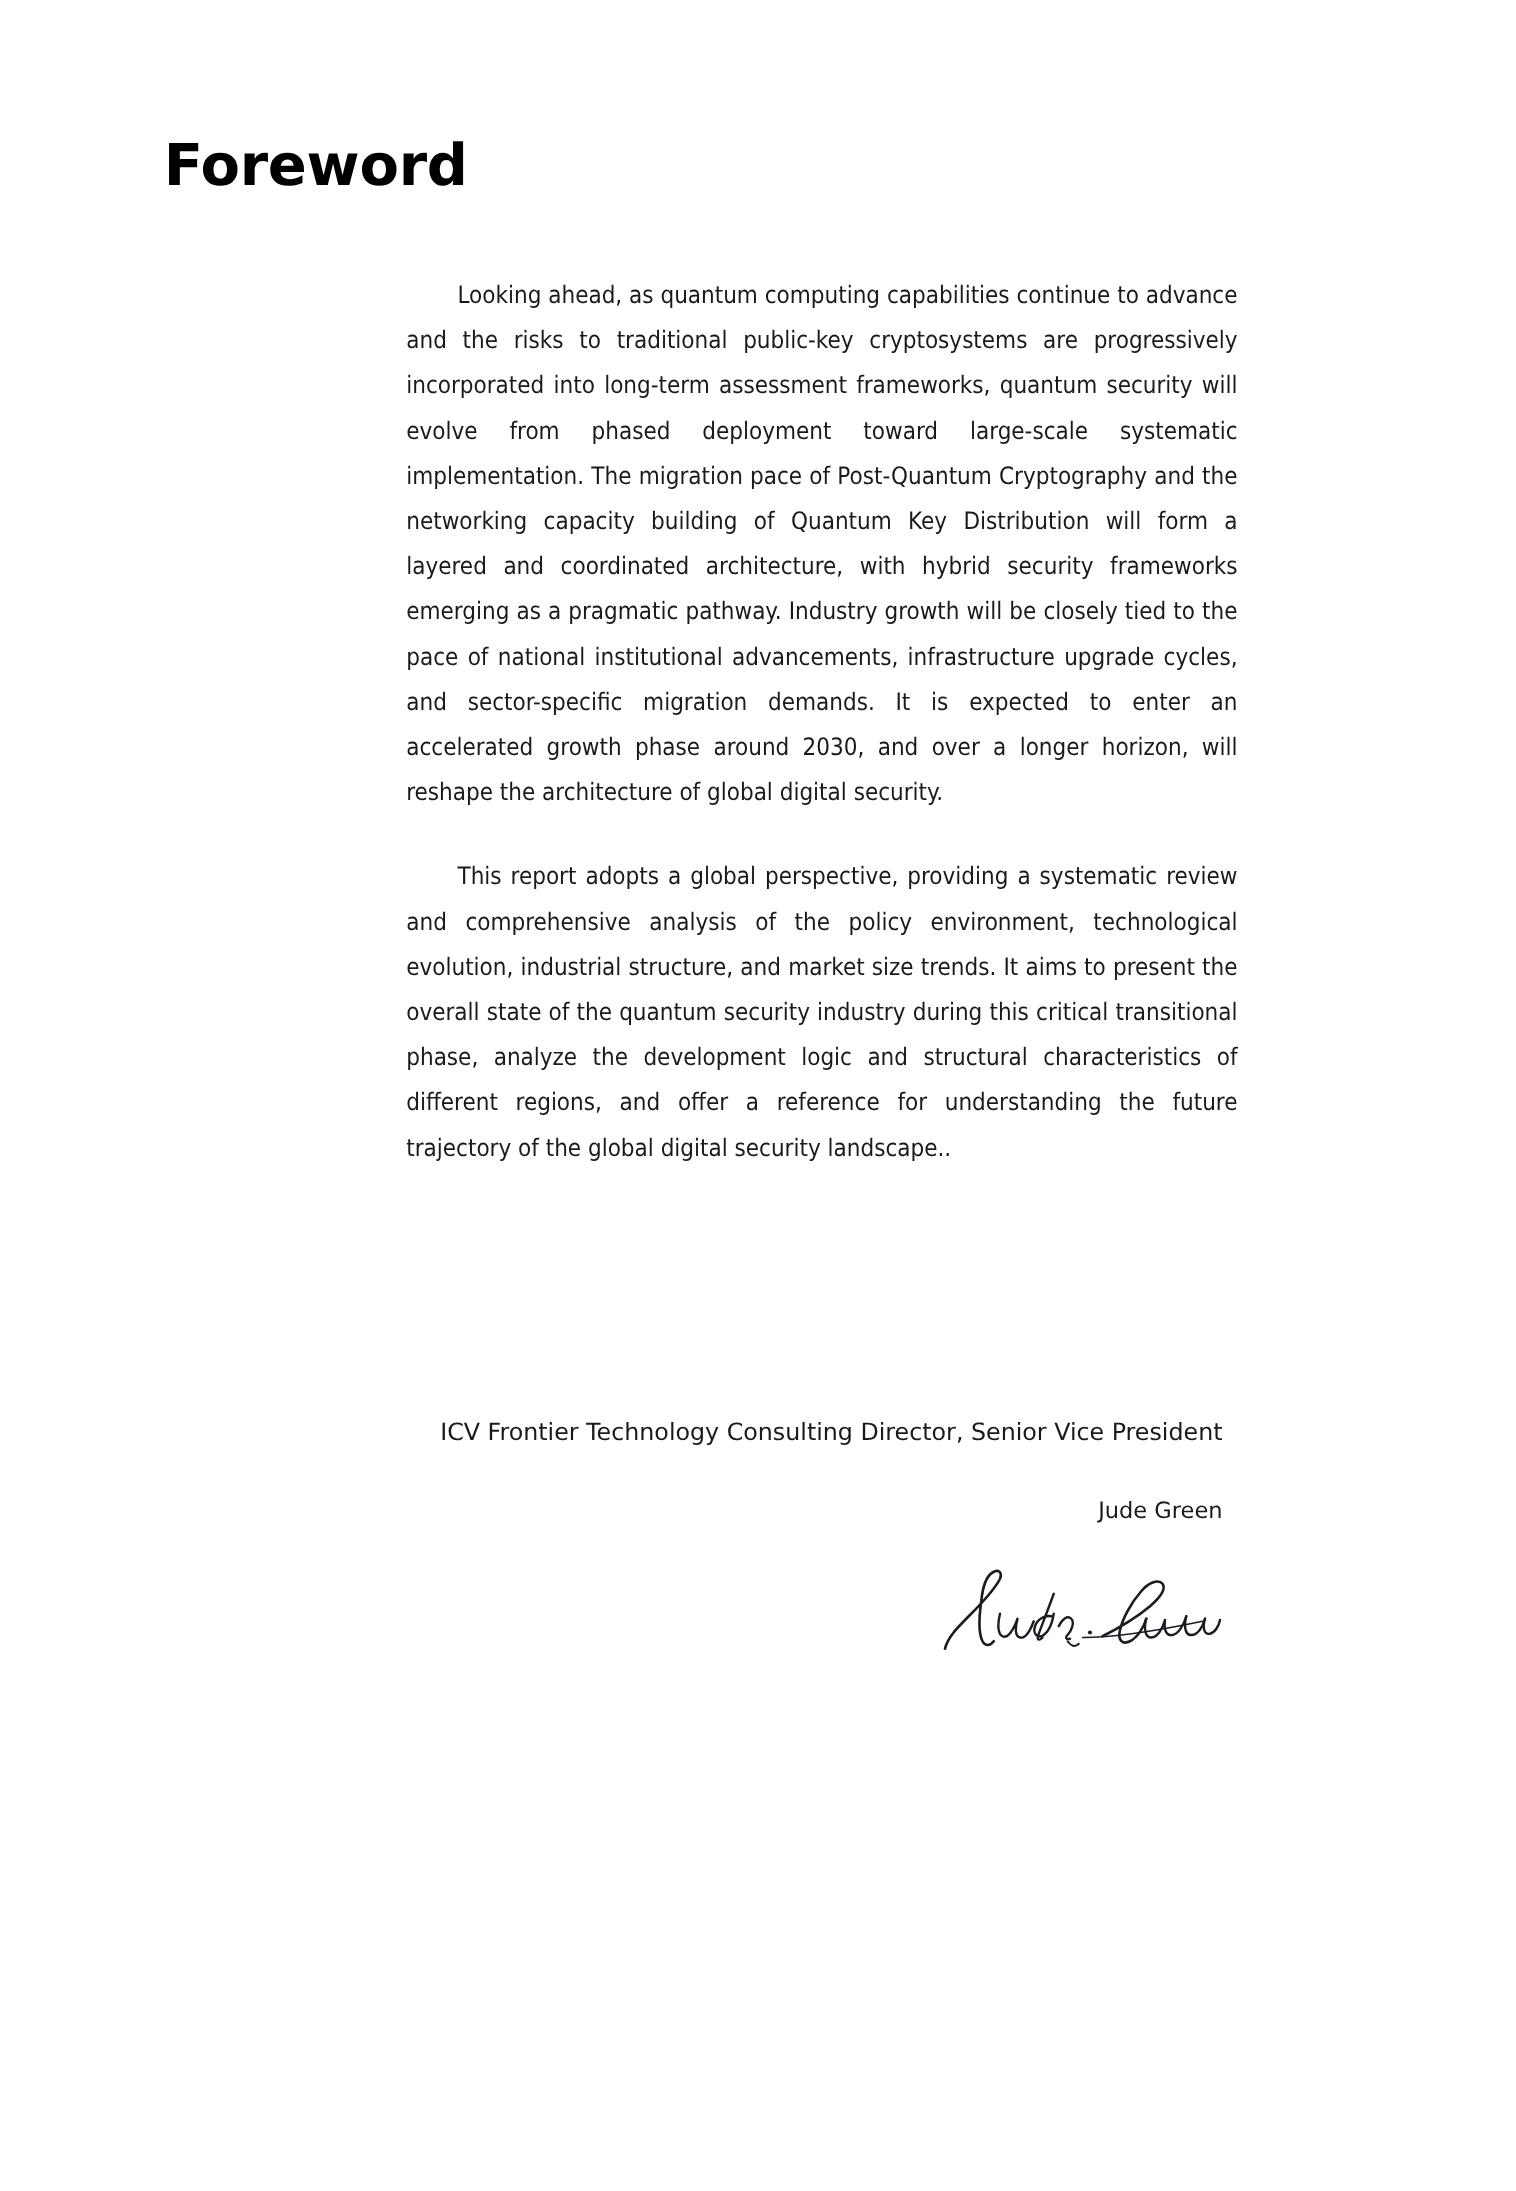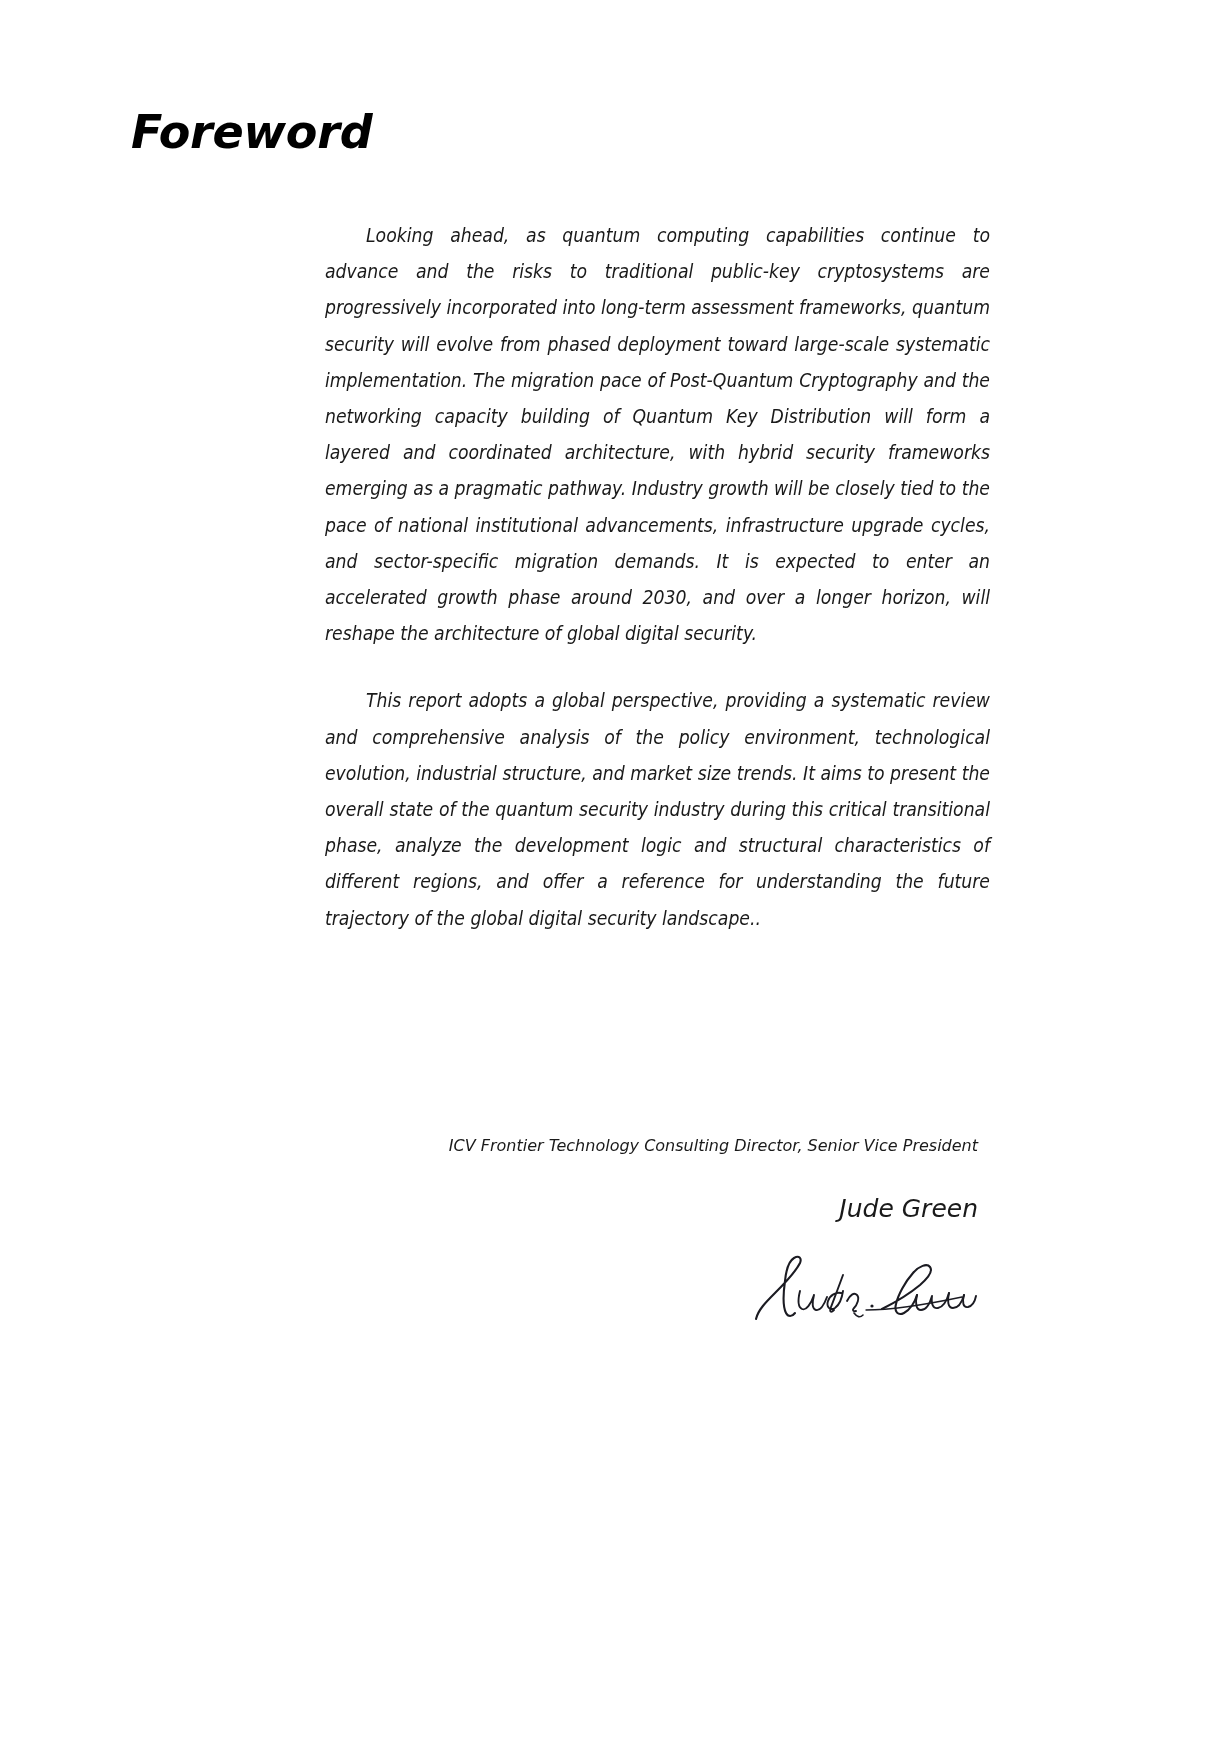--- a/index.html
+++ b/index.html
@@ -8,21 +8,20 @@
     background: #ffffff;
   }
   .page {
     position: relative;
     width: 1213px;
     height: 1418px;
     background: #ffffff;
     margin: 0 auto;
     overflow: hidden;
     font-family: "DejaVu Sans", sans-serif;
-    font-style: italic;
   }
 
   
   .page-title {
     position: absolute;
     left: 131px;
     top: 76px;
     font-family: "DejaVu Sans", sans-serif;
     font-size: 46px;
     font-weight: 700;
@@ -56,29 +55,29 @@
 
   
   .sig-block {
     position: absolute;
     left: 313px;
     top: 1128px;
     width: 665px;
   }
   .sig-role {
     font-family: "DejaVu Sans", sans-serif;
-    font-size: 16px;
+    font-size: 19px;
     line-height: 36px;
     color: #1a1a1a;
     text-align: right;
     margin: 0;
   }
   .sig-name {
     font-family: "DejaVu Sans", sans-serif;
-    font-size: 25px;
+    font-size: 18px;
     line-height: 36px;
     color: #1a1a1a;
     text-align: right;
     margin: 27px 0 0 0;
   }
   .sig-mark {
     margin-top: 18px;
     height: 96px;
     display: flex;
     justify-content: flex-end;

